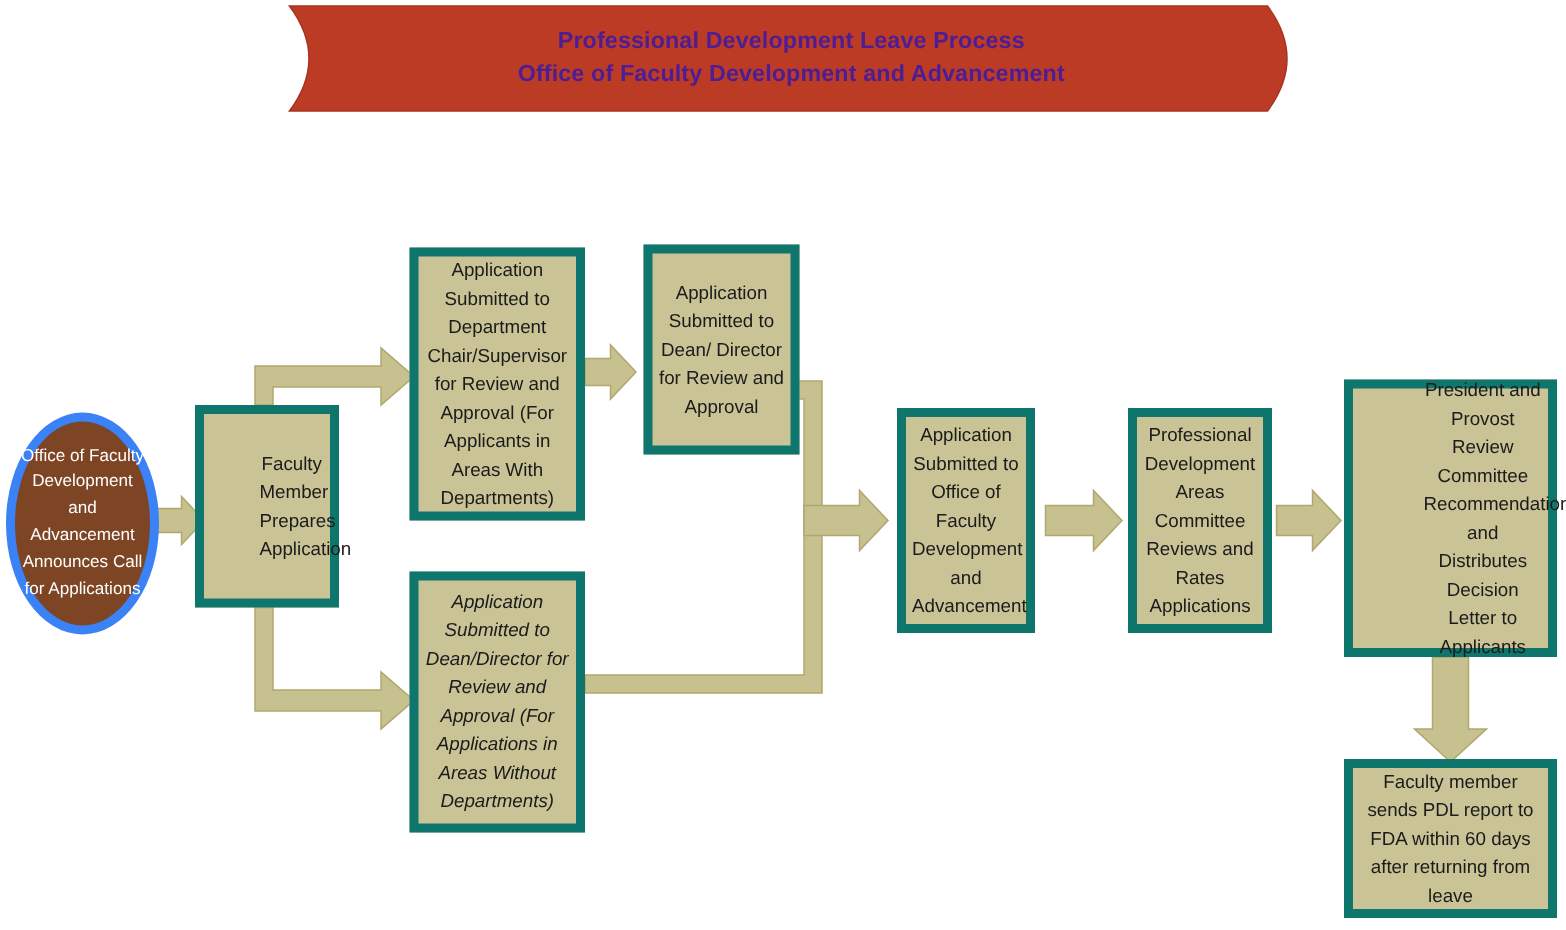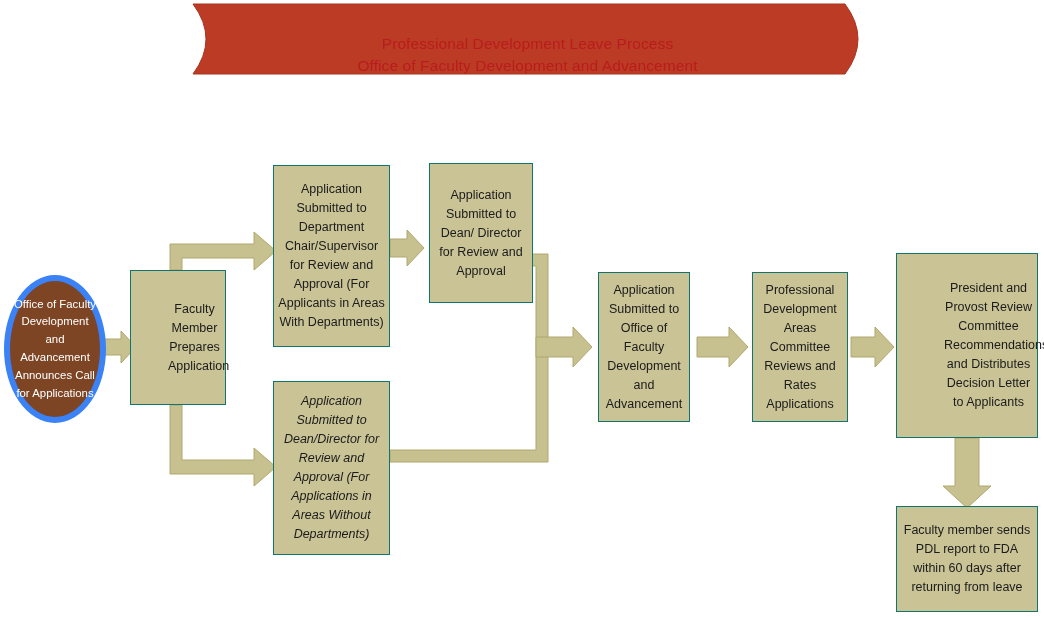--- a/index.html
+++ b/index.html
@@ -25,42 +25,42 @@
   .banner {
     position: absolute;
     left: 185px;
     top: 0px;
     width: 685px;
     height: 78px;
   }
   .banner svg { display: block; }
   .banner-text {
     position: absolute;
-    left: 0; top: 16px;
+    left: 0; top: 0;
     width: 685px;
     height: 78px;
     display: flex;
     flex-direction: column;
     align-items: center;
     justify-content: center;
-    color: #b91c1c;
-    font-weight: normal;
+    color: #4c1d95;
+    font-weight: bold;
     font-size: 15.5px;
     line-height: 1.45;
     letter-spacing: 0.1px;
     text-align: center;
     pointer-events: none;
   }
 
   
   .node {
     position: absolute;
     box-sizing: border-box;
     background: #c9c396;
-    border: 1px solid #0f766e;
+    border: 6px solid #0f766e;
     color: #1b1b1b;
     font-size: 12.5px;
     line-height: 1.52;
     text-align: center;
     display: flex;
     align-items: center;
     justify-content: center;
     padding: 2px 4px;
   }
   .node span { display: block; width: 100%; }

